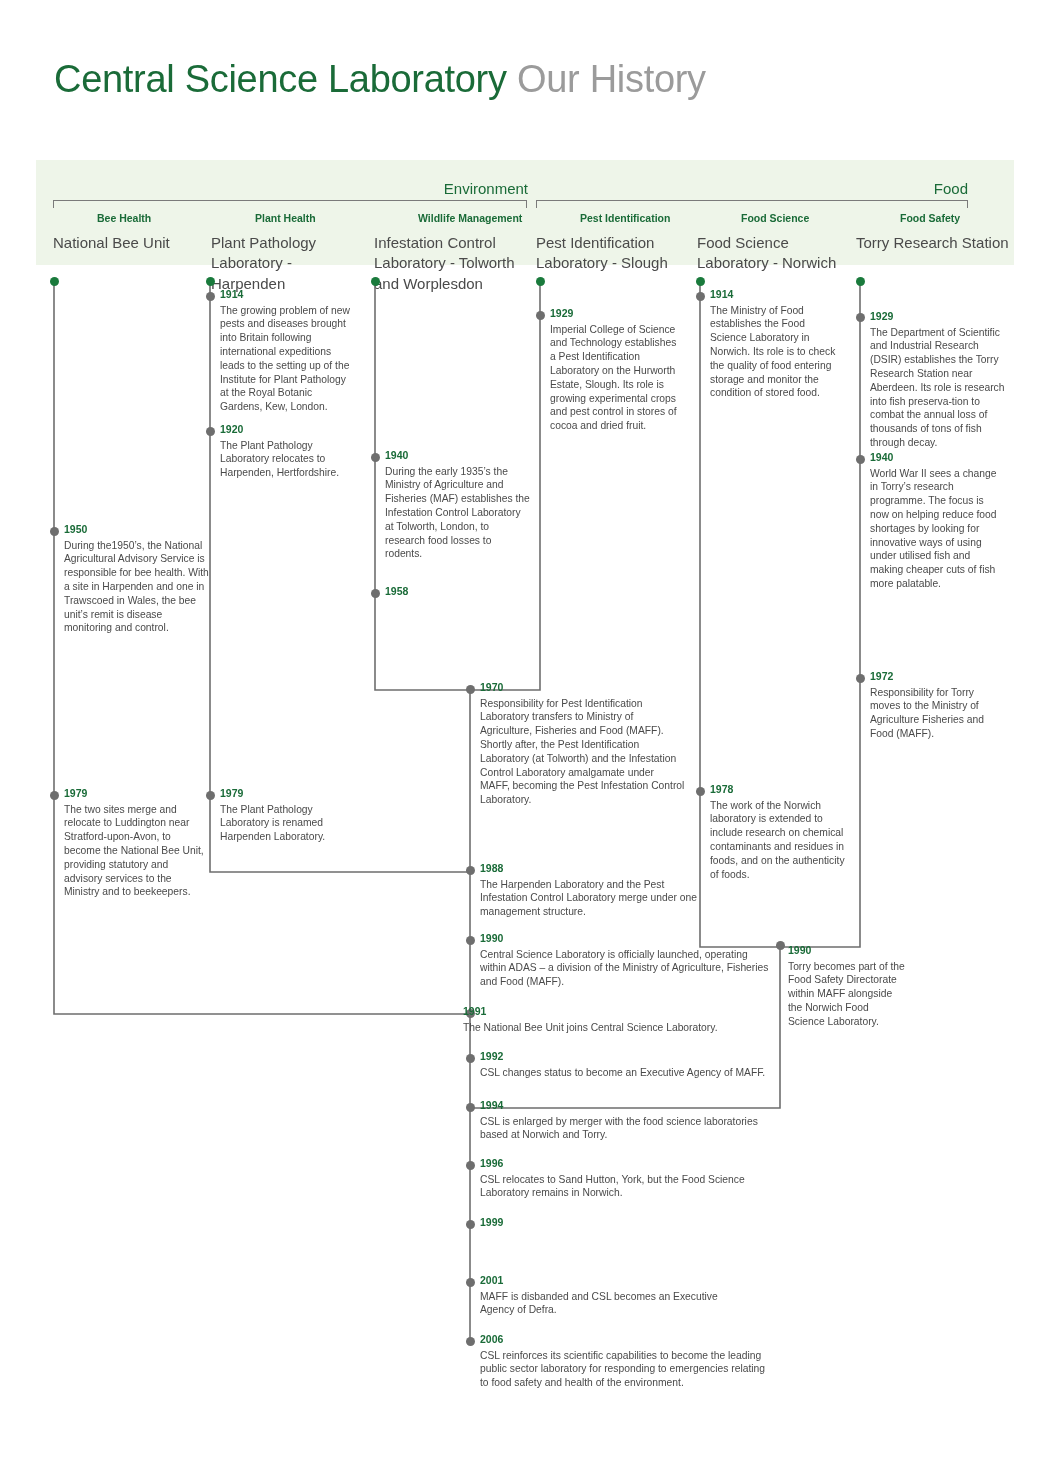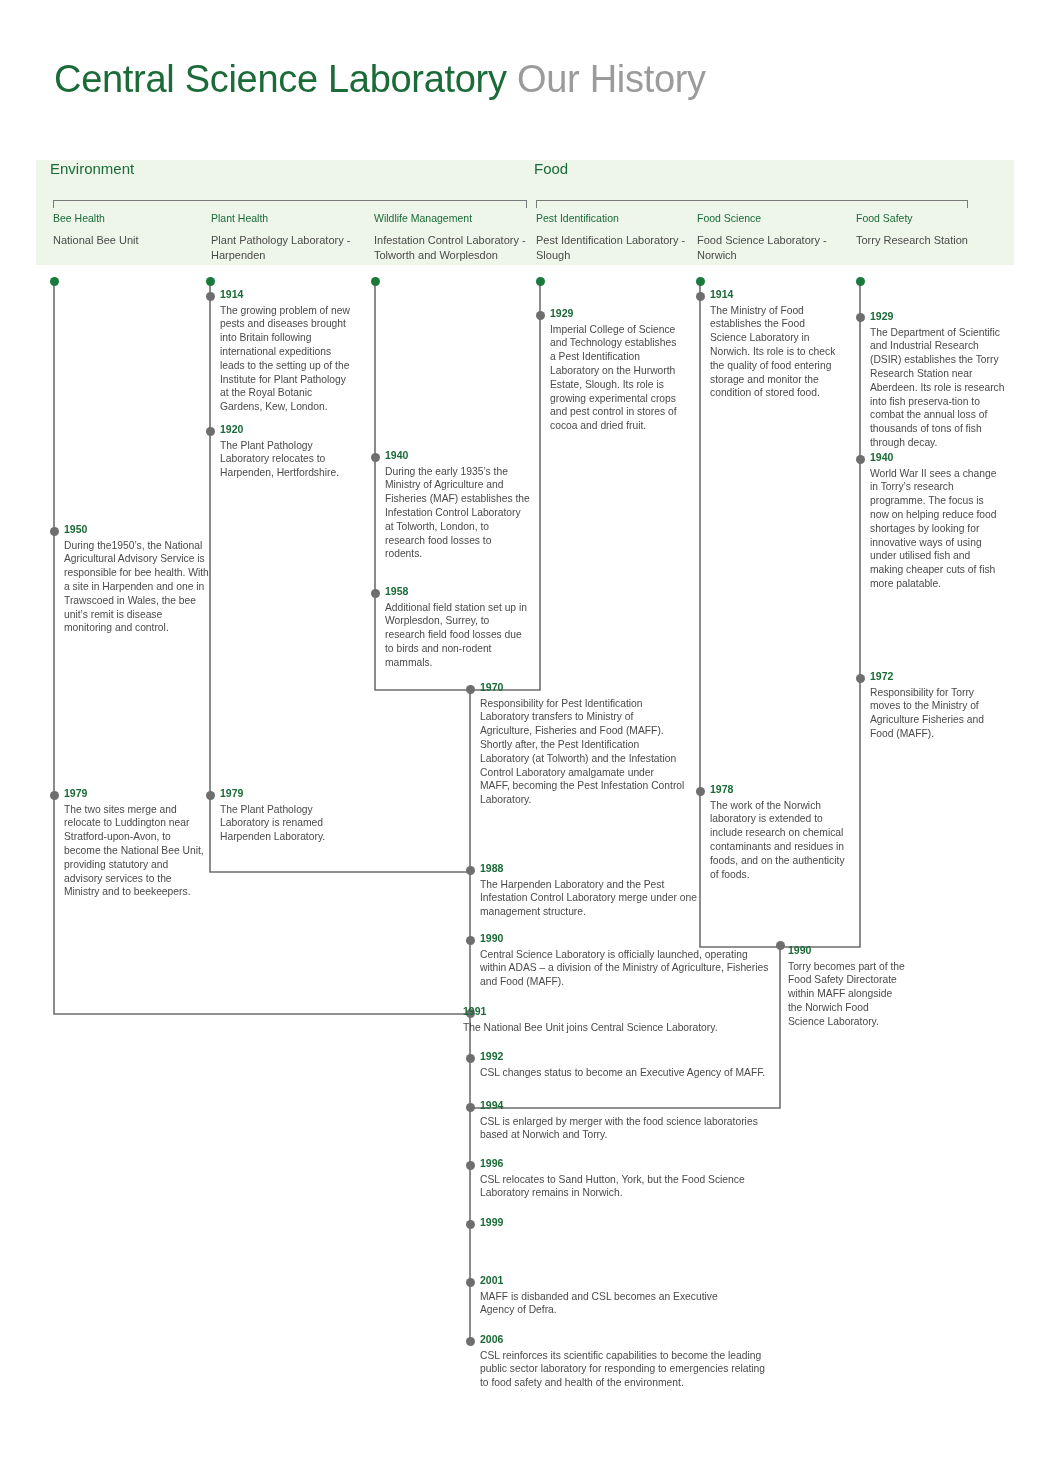--- a/index.html
+++ b/index.html
@@ -21,36 +21,36 @@
   #page-title .brand { color:#1a6b38;margin-left:8px; }
   #page-title .sub   { color:#9b9b9b; }
 
   
   #header-band {
     position:absolute; left:36px; top:160px;
     width:978px; height:105px;
     background:#eef5e9;
   }
   .group-title {
-    position:absolute; top:0;
-    text-align:left; font-size:15px; color:#1a6b38;
+    position:absolute; top:20px;
+    text-align:right; font-size:15px; color:#1a6b38;
   }
   .group-bracket {
     position:absolute; top:40px; height:8px;
     border-top:1.3px solid #7a7a7a;
     border-left:1.3px solid #7a7a7a;
     border-right:1.3px solid #7a7a7a;
   }
   .col-head { position:absolute; top:52px; }
   .col-head .ch-title {
-    font-size:10.5px; font-weight:normal; color:#1a6b38;
-    margin-bottom:9px; white-space:nowrap;
+    font-size:10.5px; font-weight:bold; color:#1a6b38;
+    margin-bottom:9px; white-space:nowrap;margin-left:44px;
   }
   .col-head .ch-sub {
-    font-size:11px; color:#4a4a4a; line-height:1.35;
+    font-size:15px; color:#4a4a4a; line-height:1.35;
   }
 
   
   #canvas {
     position:absolute; left:0; top:0; width:1050px; height:1484px;
   }
   #lines { position:absolute; left:0; top:0; }
 
   
   .dot {
@@ -194,21 +194,20 @@
     <div class="yr">1979</div>
     <div class="tx">The Plant Pathology Laboratory is renamed Harpenden Laboratory.</div>
   </div>
 
   <div class="event narrow" style="left:385px; top:450px; width:145px;">
     <div class="yr">1940</div>
     <div class="tx">During the early 1935’s the Ministry of Agriculture and Fisheries (MAF) establishes the Infestation Control Laboratory at Tolworth, London, to research food losses to rodents.</div>
   </div>
   <div class="event narrow" style="left:385px; top:586px; width:145px;">
     <div class="yr">1958</div>
-    <div class="tx">Additional field station set up in Worplesdon, Surrey, to research field food losses due to birds and non-rodent mammals.</div>
   </div>
 
   <div class="event narrow" style="left:550px; top:308px; width:130px;">
     <div class="yr">1929</div>
     <div class="tx">Imperial College of Science and Technology establishes a Pest Identification Laboratory on the Hurworth Estate, Slough. Its role is growing experimental crops and pest control in stores of cocoa and dried fruit.</div>
   </div>
 
   <div class="event narrow" style="left:710px; top:289px; width:130px;">
     <div class="yr">1914</div>
     <div class="tx">The Ministry of Food establishes the Food Science Laboratory in Norwich. Its role is to check the quality of food entering storage and monitor the condition of stored food.</div>

